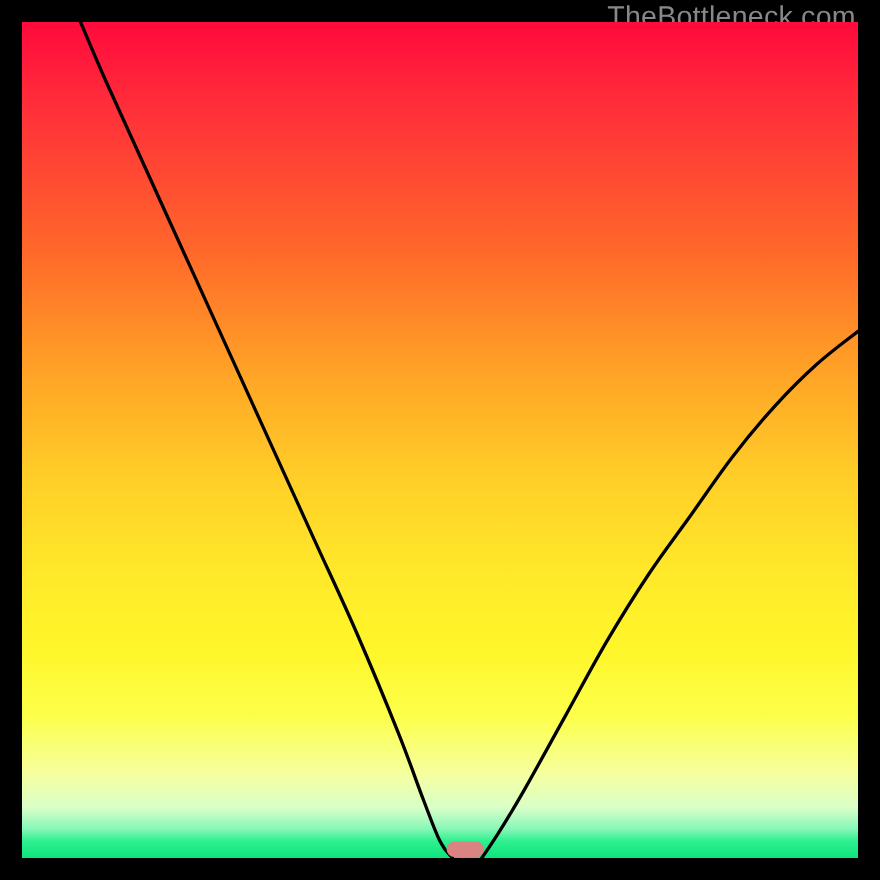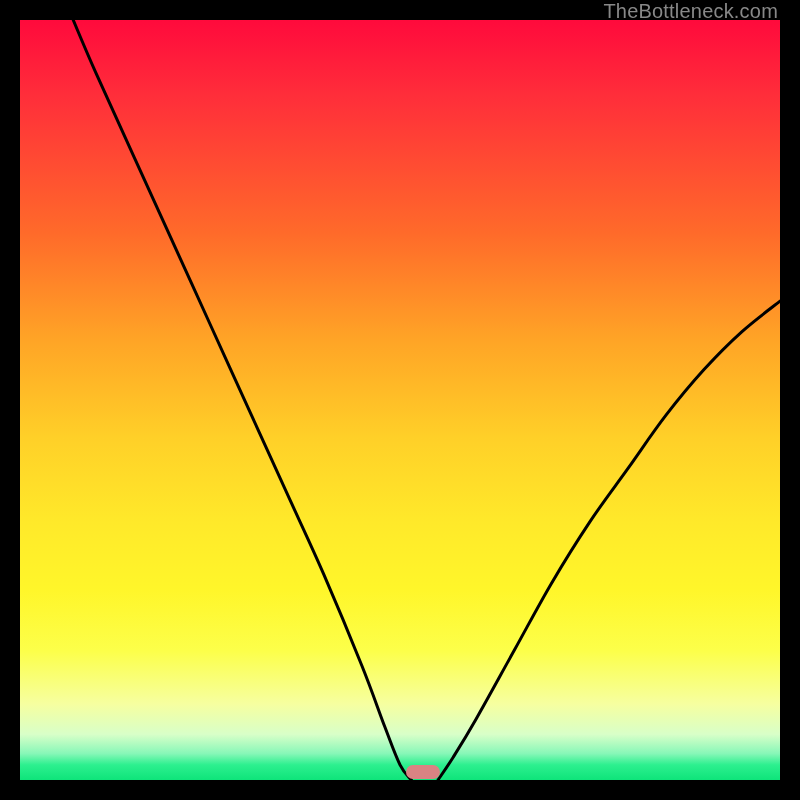--- a/index.html
+++ b/index.html
@@ -37,21 +37,21 @@
       #88f7b8 96.5%,
       #2df08f 98%,
       #0ee47a 100%
     );
   }
   .watermark {
     position: absolute;
     top: 0px;
     right: 22px;
     color: #888;
-    font-size: 20px;
+    font-size: 26px;
     letter-spacing: 0.2px;
     font-weight: 400;
     user-select: none;
   }
   svg.curve {
     position: absolute;
     left: 0;
     top: 0;
     width: 760px;
     height: 760px;

